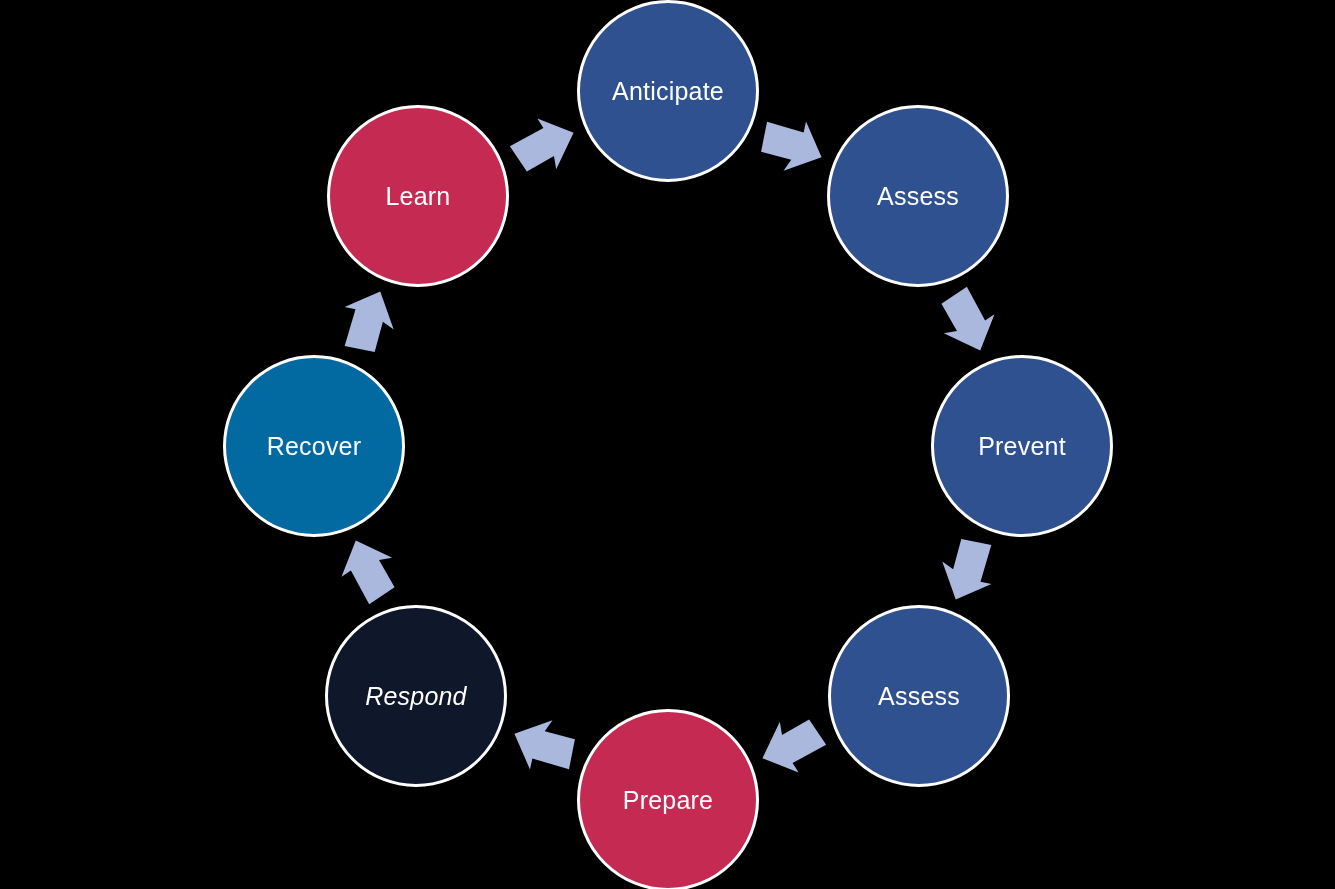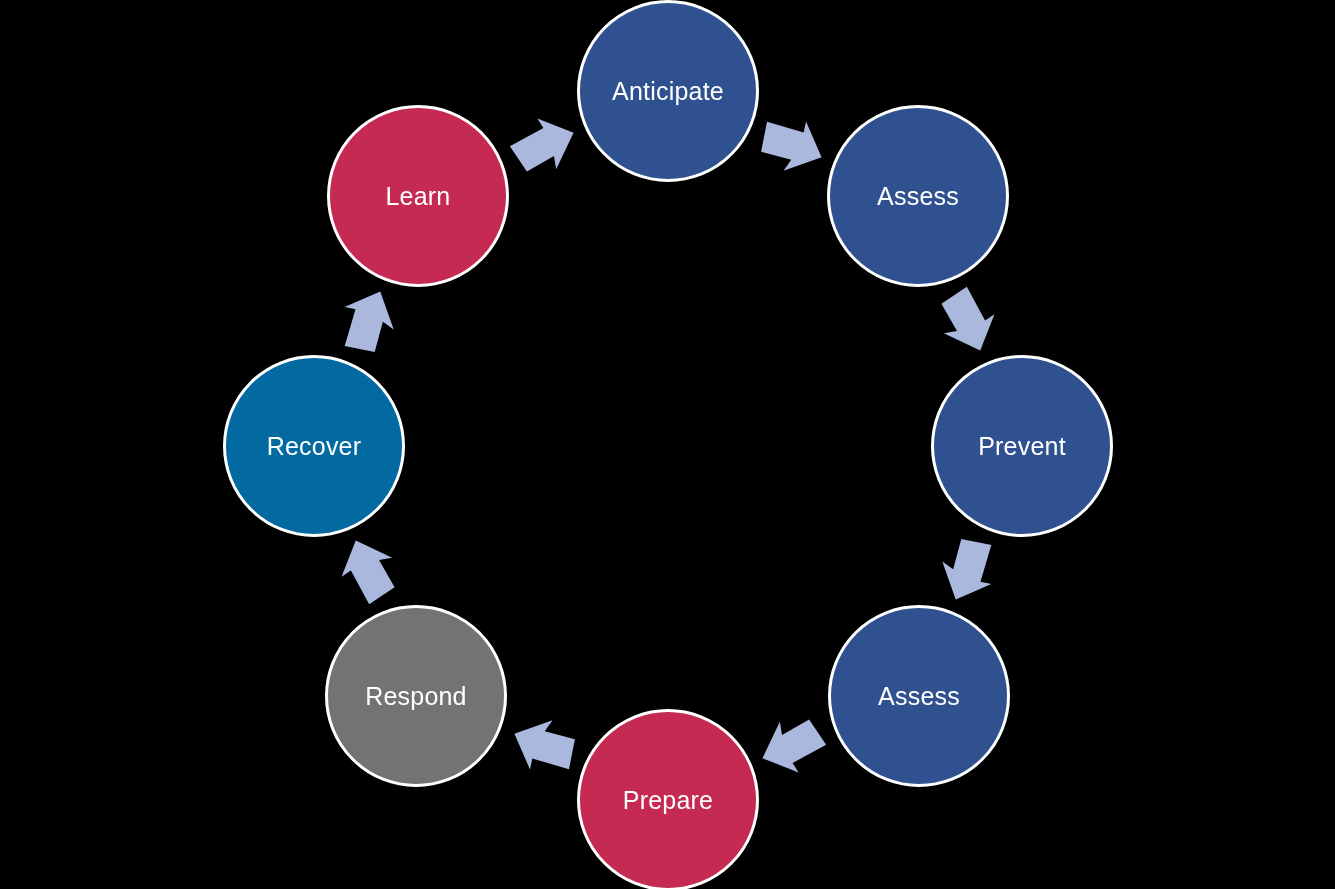--- a/index.html
+++ b/index.html
@@ -72,21 +72,21 @@
   </div>
   <div class="node blue pos-prevent" style="background: rgb(48, 81, 143);">
     <span>Prevent</span>
   </div>
   <div class="node blue pos-prepare" style="background: rgb(48, 81, 143);">
     <span>Assess</span>
   </div>
   <div class="node red pos-validate" style="background: rgb(196, 42, 82);">
     <span>Prepare</span>
   </div>
-  <div class="node blue pos-respond" style="background: #737373;">
+  <div class="node blue pos-respond" style="background: #0f172a; font-style: italic;">
     <span>Respond</span>
   </div>
   <div class="node blue pos-recover" style="background: #0369a1;">
     <span>Recover</span>
   </div>
   <div class="node red pos-learn" style="background: rgb(196, 42, 82);">
     <span>Learn</span>
   </div>
 
   <div class="arrow a-learn-anticipate">

